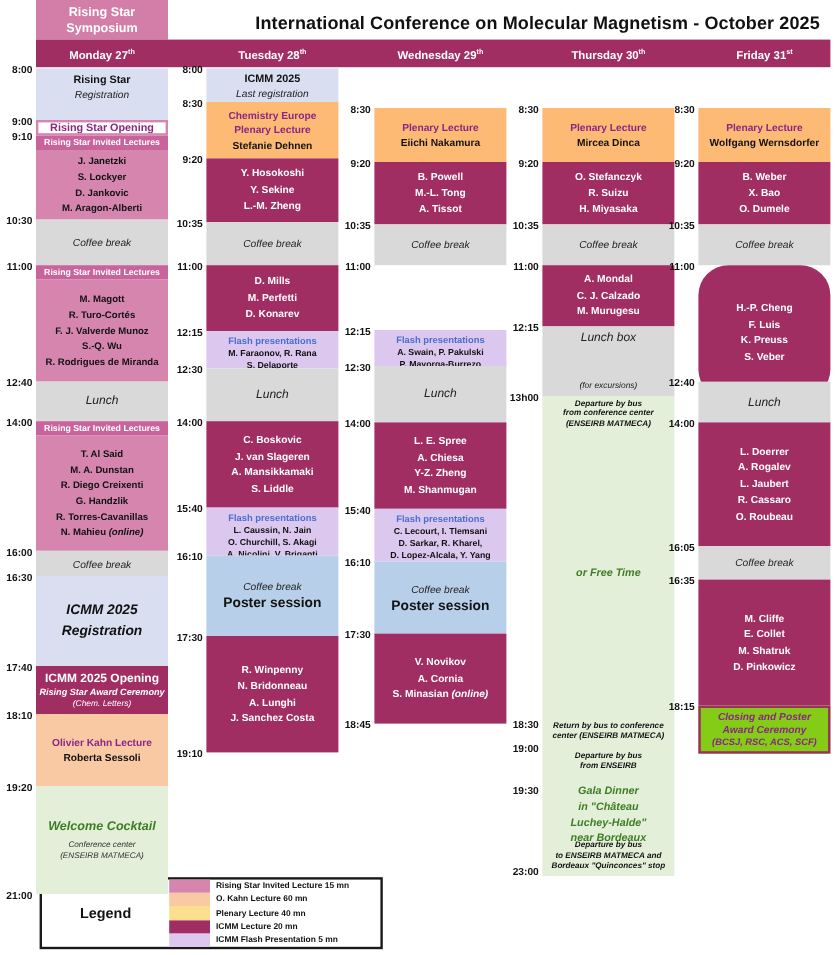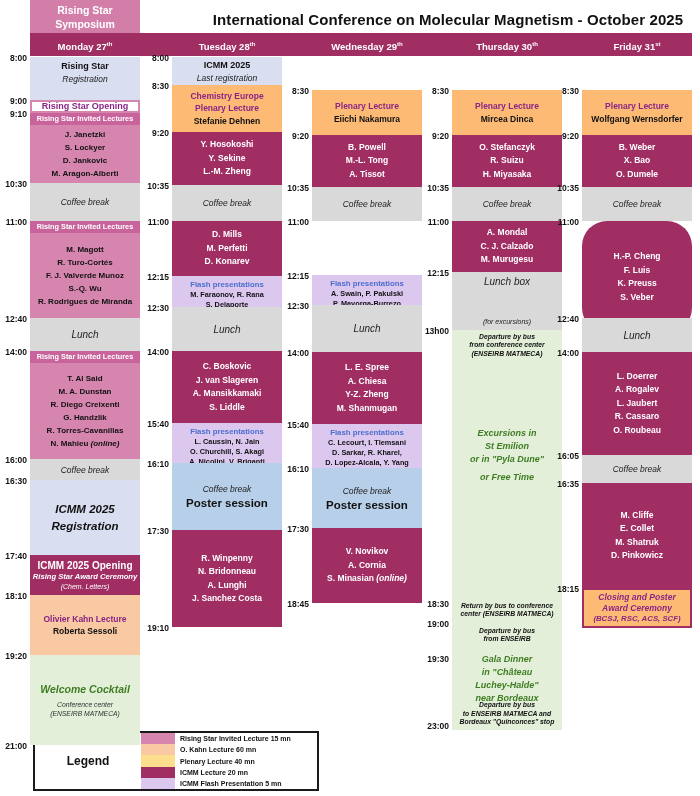--- a/index.html
+++ b/index.html
@@ -45,21 +45,21 @@
   .bg-plenary{background:#fdba74;}
   .bg-icmm{background:#a02e63;}
   .bg-rising-names{background:#d685ae;}
   .bg-rising-strip{background:#c8639b;}
   .bg-break{background:#d9d9d9;}
   .bg-flash{background:#dcc7ef;}
   .bg-poster{background:#b7cfe9;}
   .bg-kahn{background:#f8c9a2;}
   .bg-social{background:#e3efd9;}
   .bg-opening-box{background:#fff;border:2px solid #d685ae;}
-  .bg-closing-box{background:#fdba74;border:2px solid #a02e63;}
+  .bg-closing-box{background:#84cc16;border:2px solid #a02e63;}
   .bg-text{background:transparent;z-index:2;}
 
   .ln{width:100%;}
   .t-b{font-weight:bold;font-size:9px;color:#111;line-height:13px;}
   .t-i{font-style:italic;font-size:8.5px;color:#222;line-height:12px;}
   .t-il{font-style:italic;font-size:10px;color:#222;line-height:13px;}
   .t-n{font-weight:bold;font-size:8px;color:#111;line-height:13px;}
   .t-w{font-weight:bold;font-size:8.5px;color:#fff;line-height:13.5px;}
   .t-strip{font-weight:bold;font-size:7.3px;color:#fff;line-height:12px;}
   .t-open{font-weight:bold;font-size:9px;color:#8b2586;line-height:9px;}
@@ -359,25 +359,20 @@
     <div class="ev bg-break" style="left: 452px; top: 272px; height: 58px; gap: 29px;">
       <div class="ln t-lb">Lunch box</div>
       <div class="ln t-lbs">(for excursions)</div>
     </div>
     <div class="ev bg-social" style="left: 452px; top: 330px; height: 400px;"></div>
     <div class="ev bg-text" style="left: 452px; top: 332px; height: 27px;">
       <div class="ln t-bus">Departure by bus</div>
       <div class="ln t-bus">from conference center</div>
       <div class="ln t-bus">(ENSEIRB MATMECA)</div>
     </div>
-    <div class="ev bg-text" style="left: 452px; top: 426px; height: 40px;">
-      <div class="ln t-g">Excursions in</div>
-      <div class="ln t-g">St Emilion</div>
-      <div class="ln t-g">or in "Pyla Dune"</div>
-    </div>
     <div class="ev bg-text" style="left: 452px; top: 470px; height: 14px;">
       <div class="ln t-g">or Free Time</div>
     </div>
     <div class="ev bg-text" style="left: 452px; top: 601px; height: 18px;">
       <div class="ln t-bus">Return by bus to conference</div>
       <div class="ln t-bus">center (ENSEIRB MATMECA)</div>
     </div>
     <div class="ev bg-text" style="left: 452px; top: 626px; height: 18px;">
       <div class="ln t-bus">Departure by bus</div>
       <div class="ln t-bus">from ENSEIRB</div>

